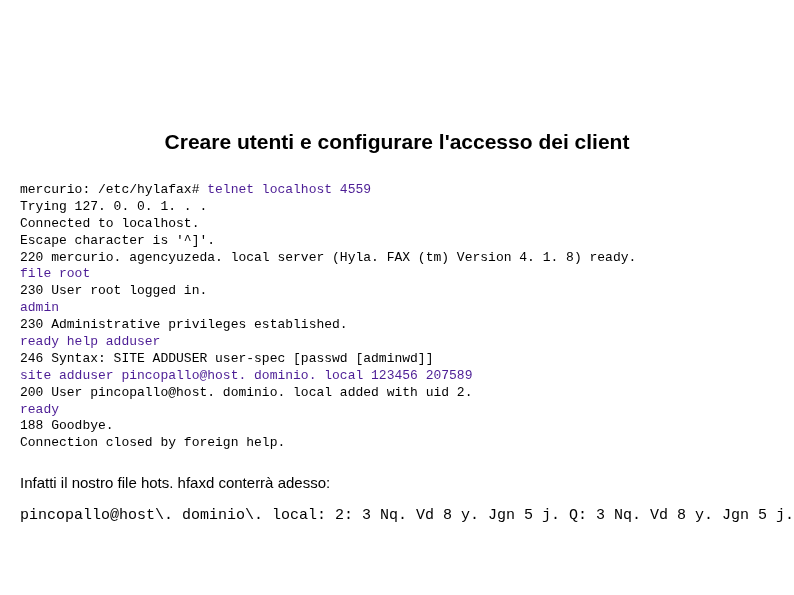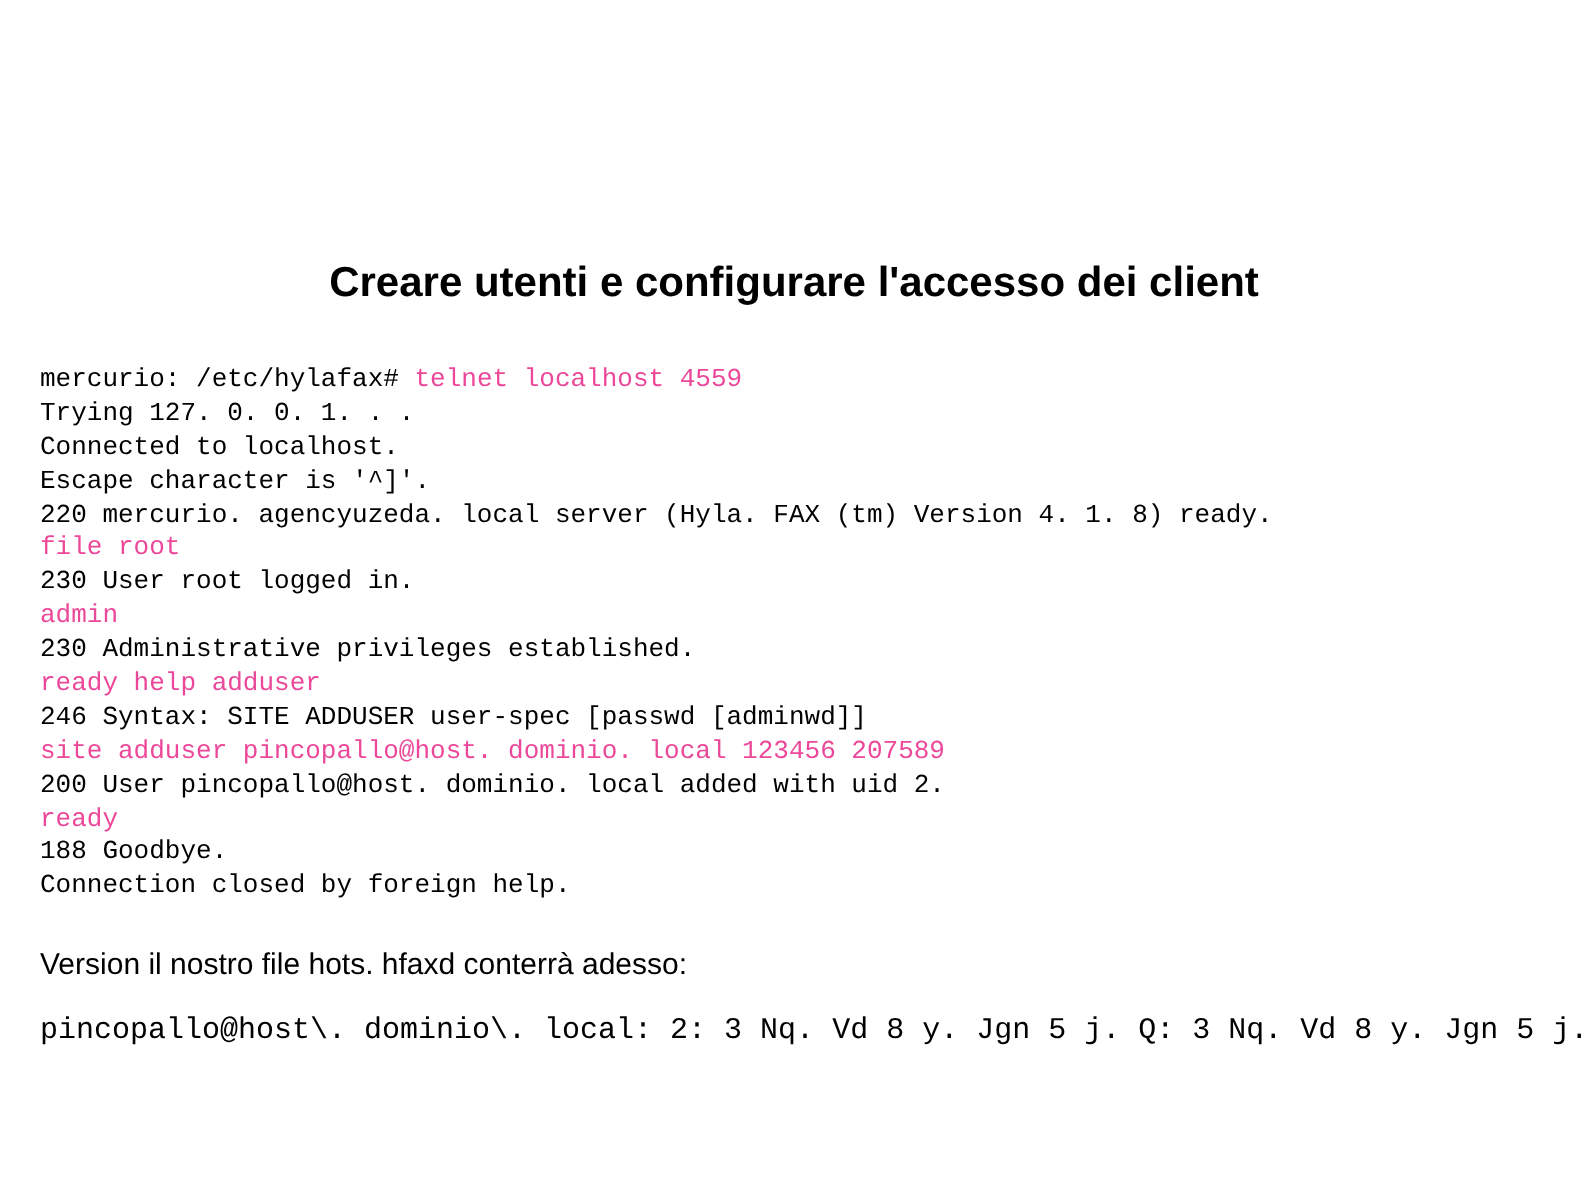--- a/index.html
+++ b/index.html
@@ -23,21 +23,21 @@
     padding: 0 30px;
   }
   pre.terminal {
     font-family: "Courier New", Courier, monospace;
     font-size: 13px;
     line-height: 1.3;
     margin: 0 0 22px 0;
     white-space: pre;
   }
   pre.terminal .cmd {
-    color: #ec4899;
+    color: #4c1d95;
   }
   .paragraph {
     font-size: 15px;
     margin: 0 0 16px 0;
   }
   .hash-line {
     font-family: "Courier New", Courier, monospace;
     font-size: 15px;
     margin: 0;
     white-space: pre;
@@ -59,16 +59,16 @@
 <span class="cmd">admin</span>
 <span>230 Administrative privileges established.</span>
 <span class="cmd">ready help adduser</span>
 <span>246 Syntax: SITE ADDUSER user-spec [passwd [adminwd]]</span>
 <span class="cmd">site adduser pincopallo@host. dominio. local 123456 207589</span>
 <span>200 User pincopallo@host. dominio. local added with uid 2.</span>
 <span class="cmd">ready</span>
 <span>188 Goodbye.</span>
 <span>Connection closed by foreign help.</span></pre>
 
-  <p class="paragraph">Version il nostro file hots. hfaxd conterrà adesso:</p>
+  <p class="paragraph">Infatti il nostro file hots. hfaxd conterrà adesso:</p>
 
   <p class="hash-line">pincopallo@host\. dominio\. local: 2: 3 Nq. Vd 8 y. Jgn 5 j. Q: 3 Nq. Vd 8 y. Jgn 5 j. Q</p>
 </div>
 
 </body></html>

